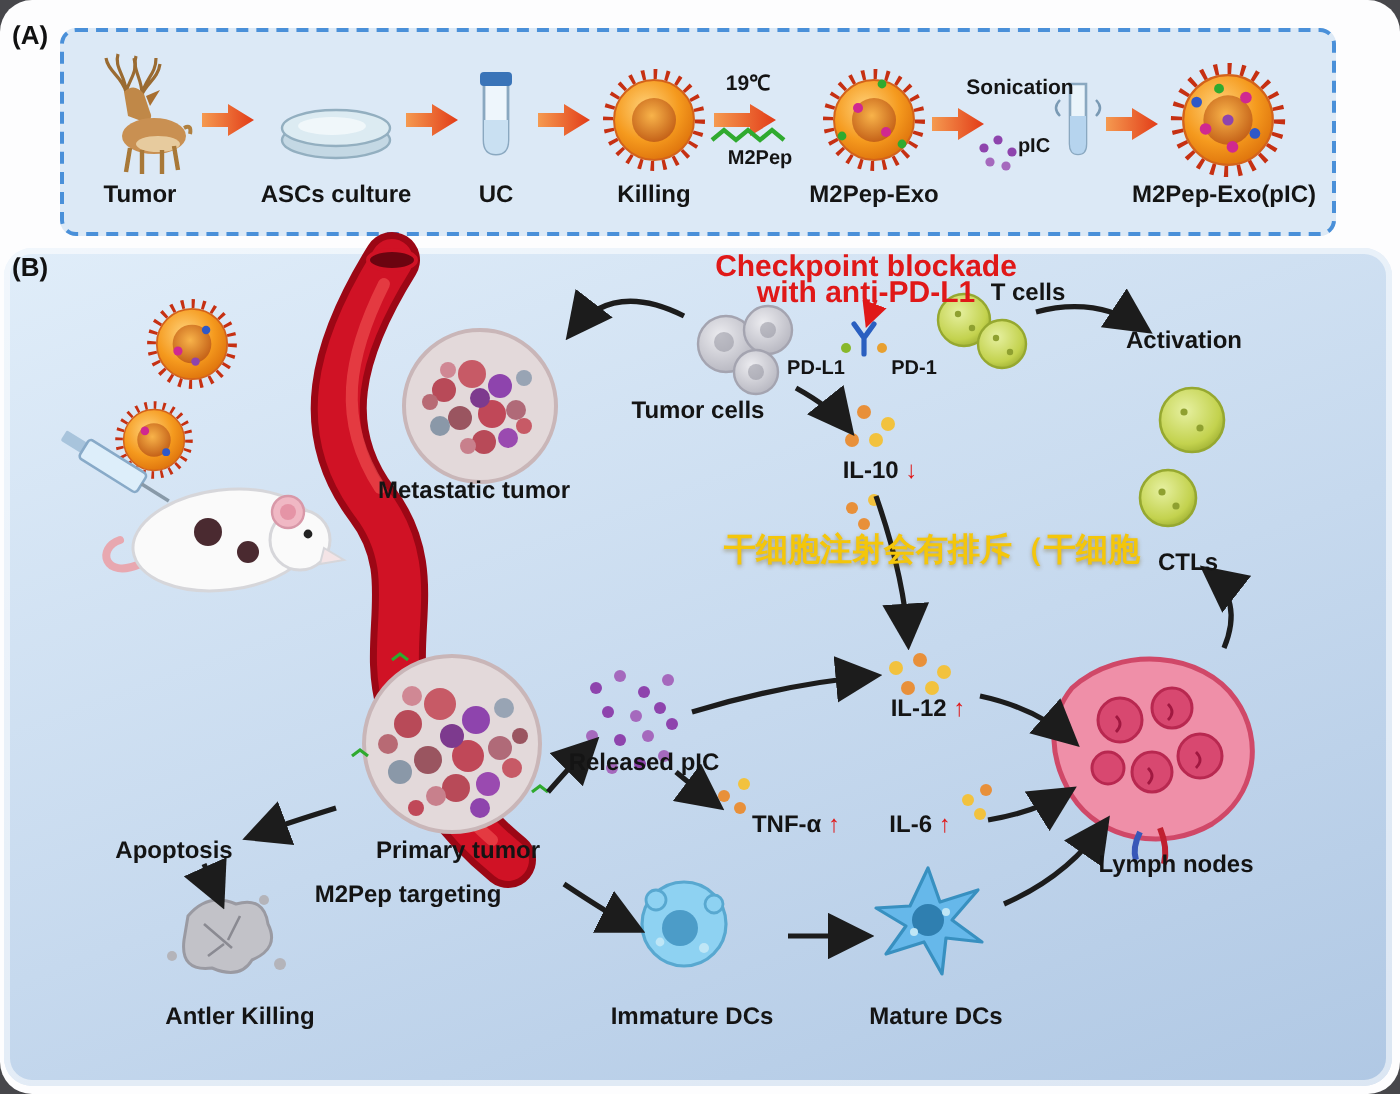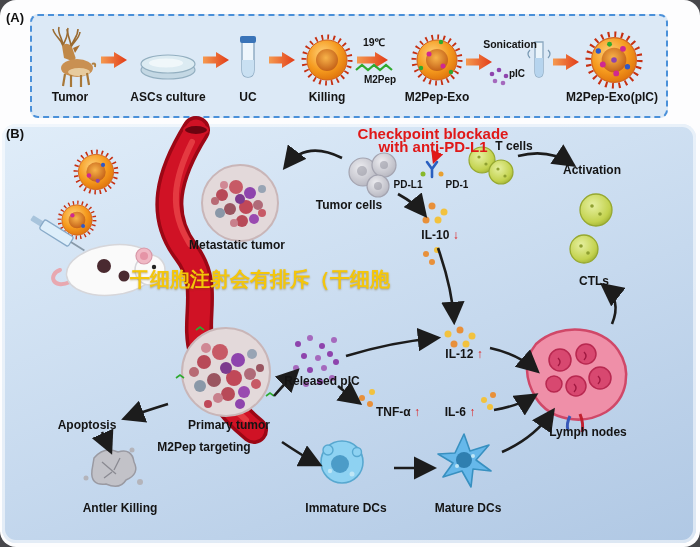--- a/index.html
+++ b/index.html
@@ -10,22 +10,22 @@
   .panelB-box{position:absolute;left:2px;top:124px;width:694px;height:419px;border-radius:14px;
     background:linear-gradient(160deg,#e0edf9 0%,#c6d9ee 55%,#b0c8e4 100%);
     box-shadow:inset 0 0 0 3px rgba(255,255,255,.55);z-index:1}
   svg.art{position:absolute;left:0;top:0;z-index:2}
   .tag{position:absolute;font-weight:bold;font-size:13px;color:#111;z-index:3}
   .lb{position:absolute;transform:translateX(-50%);font-size:12px;font-weight:bold;color:#141414;white-space:nowrap;z-index:3;line-height:1.15}
   .sm{font-size:10.5px}
   .tiny{font-size:10px}
   .redlb{color:#e01818;font-size:15px}
   .rd{color:#e01818;font-weight:bold}
-  .wm{position:absolute;left:130px;top:264px;width:440px;text-align:left;z-index:4;
-      font-size:20px;font-weight:bold;color:#f4c60a;line-height:1.55;
+  .wm{position:absolute;left:130px;top:264px;width:440px;text-align:right;z-index:4;
+      font-size:16px;font-weight:bold;color:#f4c60a;line-height:1.55;
       text-shadow:0 1px 2px rgba(110,80,0,.45)}
 </style>
 </head>
 <body>
 
 <div class="page">
 
   <div class="panelA-box"></div>
   <div class="panelB-box"></div>
 

